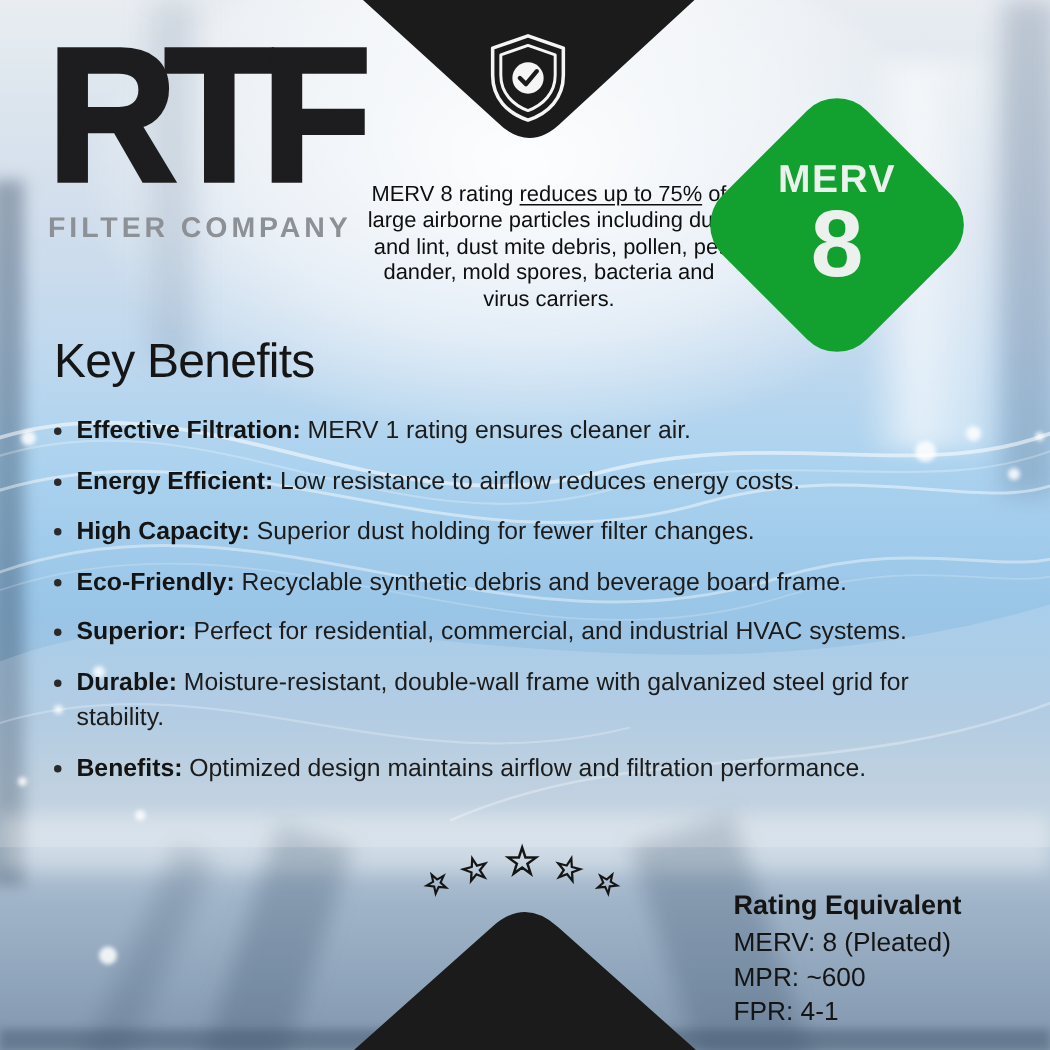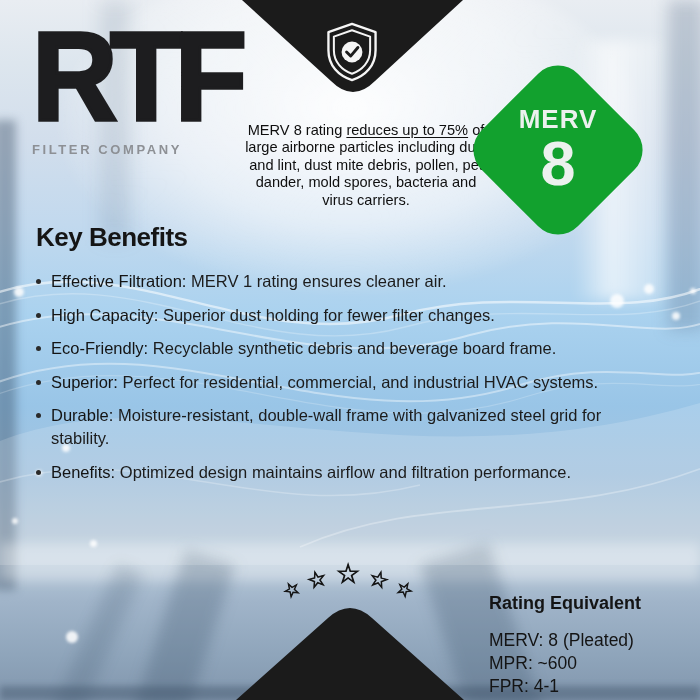--- a/index.html
+++ b/index.html
@@ -26,56 +26,56 @@
   .diag{background:rgba(52,74,96,.26);filter:blur(7px);}
   .diag-a{left:152px;top:552px;width:52px;height:210px;transform:rotate(18deg);}
   .diag-b{left:452px;top:548px;width:72px;height:220px;transform:rotate(-18deg);}
   .diag-c{left:78px;top:560px;width:28px;height:190px;transform:rotate(24deg);opacity:.7;}
   .bokeh{position:absolute;background:#fff;border-radius:50%;filter:blur(1.5px);opacity:.85;pointer-events:none;}
   .waves{position:absolute;left:0;top:235px;width:700px;height:330px;pointer-events:none;}
 
   .logo{position:absolute;left:32px;top:14px;color:#1d1d1f;}
   .logo-text{font-size:126px;line-height:1.0;font-weight:bold;letter-spacing:-8px;
     -webkit-text-stroke:3.5px #1d1d1f;transform:scaleX(.94);transform-origin:left top;}
-  .logo-sub{margin-top:2px;font-size:13px;font-weight:bold;letter-spacing:2.6px;color:var(--logo-gray,#8d9095);}
+  .logo-sub{margin-top:2px;font-size:19px;font-weight:bold;letter-spacing:2.6px;color:var(--logo-gray,#8d9095);}
 
   .top-banner{position:absolute;left:242px;top:0;width:221px;height:104px;}
   .shield{position:absolute;left:323px;top:21px;width:58px;height:62px;}
 
   .intro{position:absolute;left:226px;top:106px;width:248px;margin:16px;text-align:center;
     font-size:14.6px;line-height:17.4px;color:#0f0f0f;}
   .intro u{text-underline-offset:2px;}
 
   .badge{position:absolute;left:490px;top:82px;width:136px;height:136px;
     background:var(--accent-green,#12A12E);border-radius:28px;transform:rotate(45deg);}
   .badge-inner{position:absolute;inset:0;transform:rotate(-45deg);display:flex;flex-direction:column;
     align-items:center;justify-content:center;color:#ecf1ee;}
   .badge-merv{font-size:26px;font-weight:bold;letter-spacing:1px;line-height:1.05;}
   .badge-num{font-size:63px;font-weight:bold;line-height:.95;}
 
   .benefits{position:absolute;left:36px;top:222px;width:620px;}
-  .benefits h2{margin:0;font-size:26px;font-weight:700;color:#151515;letter-spacing:-.5px;}
+  .benefits h2{margin:0;font-size:32px;font-weight:400;color:#151515;letter-spacing:-.5px;}
   .benefits ul{list-style:none;margin:17px 0 0 0;padding:0;max-width:608px;}
   .benefits li{position:relative;padding-left:15px;margin-bottom:10.5px;
     font-size:16.5px;line-height:1.4;color:#1c1c1c;}
   .benefits li::before{content:"";position:absolute;left:0;top:9px;width:5px;height:5px;border-radius:50%;background:#2a2a2a;}
-  .benefits strong{font-weight:normal;color:#141414;}
+  .benefits strong{font-weight:bold;color:#141414;}
 
   .stars{position:absolute;left:283px;top:561px;width:134px;height:42px;}
   .st{position:absolute;line-height:1;color:#151515;-webkit-text-stroke:.9px #151515;}
   .st1{left:0;top:19px;font-size:19px;transform:rotate(-30deg);}
   .st2{left:24px;top:8px;font-size:22px;transform:rotate(-15deg);}
   .st3{left:53px;top:0;font-size:27px;}
   .st4{left:86px;top:8px;font-size:22px;transform:rotate(15deg);}
   .st5{left:113px;top:19px;font-size:19px;transform:rotate(30deg);}
 
   .bottom-banner{position:absolute;left:230px;top:600px;width:240px;height:100px;}
 
   .rating{position:absolute;left:489px;top:593px;color:#141414;}
-  .rating-head{font-size:18px;font-weight:bold;margin-bottom:15px;}
+  .rating-head{font-size:18px;font-weight:bold;margin-bottom:3px;}
   .rating-line{font-size:17.5px;line-height:23px;}
 </style>
 </head>
 <body>
 
 <div class="poster">
 
   <div class="layer window-glow"></div>
   <div class="layer right-pane"></div>
   <div class="layer left-dark-edge"></div>
@@ -130,20 +130,21 @@
     <div class="badge-inner">
       <div class="badge-merv">MERV</div>
       <div class="badge-num">8</div>
     </div>
   </div>
 
   <section class="benefits">
     <h2>Key Benefits</h2>
     <ul>
       <li><strong>Effective Filtration:</strong> <span>MERV 1 rating ensures cleaner air.</span></li>
+      <li><strong>Energy Efficient:</strong> <span>Low resistance to airflow reduces energy costs.</span></li>
       <li><strong>High Capacity:</strong> <span>Superior dust holding for fewer filter changes.</span></li>
       <li><strong>Eco-Friendly:</strong> <span>Recyclable synthetic debris and beverage board frame.</span></li>
       <li><strong>Superior:</strong> <span>Perfect for residential, commercial, and industrial HVAC systems.</span></li>
       <li><strong>Durable:</strong> <span>Moisture-resistant, double-wall frame with galvanized steel grid for stability.</span></li>
       <li><strong>Benefits:</strong> <span>Optimized design maintains airflow and filtration performance.</span></li>
     </ul>
   </section>
 
   <div class="stars">
     <span class="st st1">☆</span>

